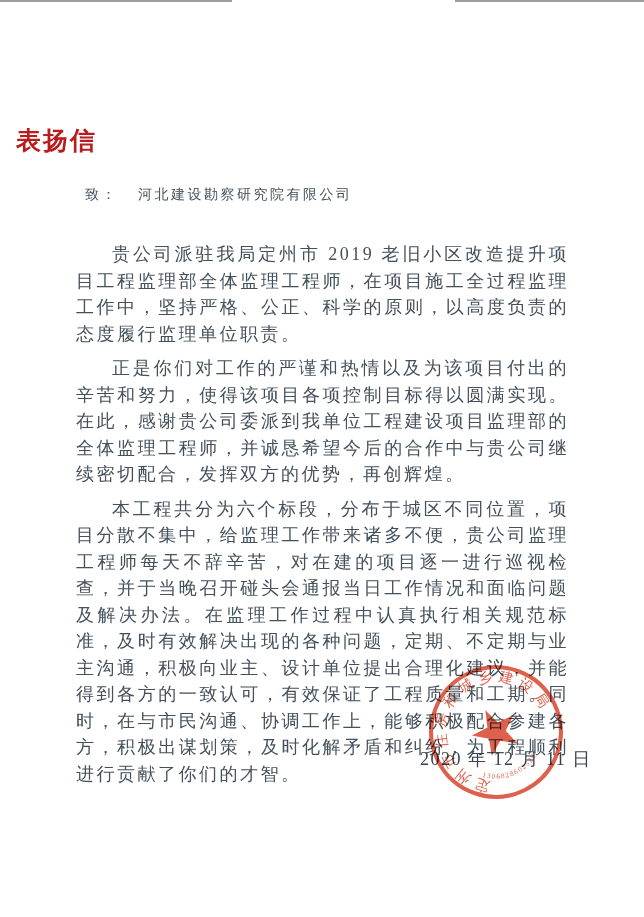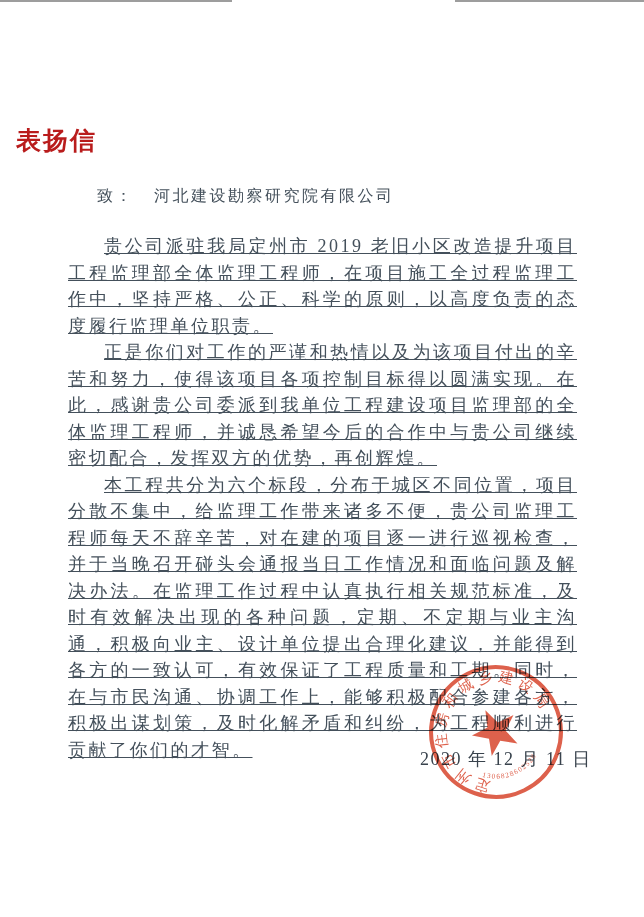--- a/index.html
+++ b/index.html
@@ -13,31 +13,31 @@
   }
   .scan-edge{position:absolute;top:0;height:2px;background:#4d4d4d;opacity:.55;}
   .scan-edge.left{left:0;width:232px;}
   .scan-edge.right{left:455px;width:189px;}
   .doc-title{
     position:absolute;top:124px;left:16px;width:100%;
     font-size:25px;font-weight:bold;letter-spacing:2px;
     color:#b91c1c;
   }
   .salutation{
-    position:absolute;left:97px;top:186px;
-    font-size:16px;letter-spacing:2.5px;color:#44505b;
+    position:absolute;left:85px;top:186px;
+    font-size:14px;letter-spacing:2.5px;color:#44505b;
     white-space:nowrap;
   }
   .salutation .recipient{margin-left:20px;}
   .letter-body{
     position:absolute;left:68px;top:233px;width:509px;
     font-size:18px;line-height:26.5px;letter-spacing:2.5px;
     text-align:justify;color:#44505b;
   }
-  .letter-body p{margin:0;text-indent:2em;text-decoration:underline;}
+  .letter-body p{margin:8px;text-indent:2em;}
   .seal-wrap{
     position:absolute;left:424px;top:660px;width:144px;height:144px;
     transform:rotate(-26deg);
     opacity:.88;
     mix-blend-mode:multiply;
     z-index:3;
   }
   .date-line{
     position:absolute;left:420px;top:747px;
     font-size:18px;letter-spacing:1.5px;color:#39434d;

